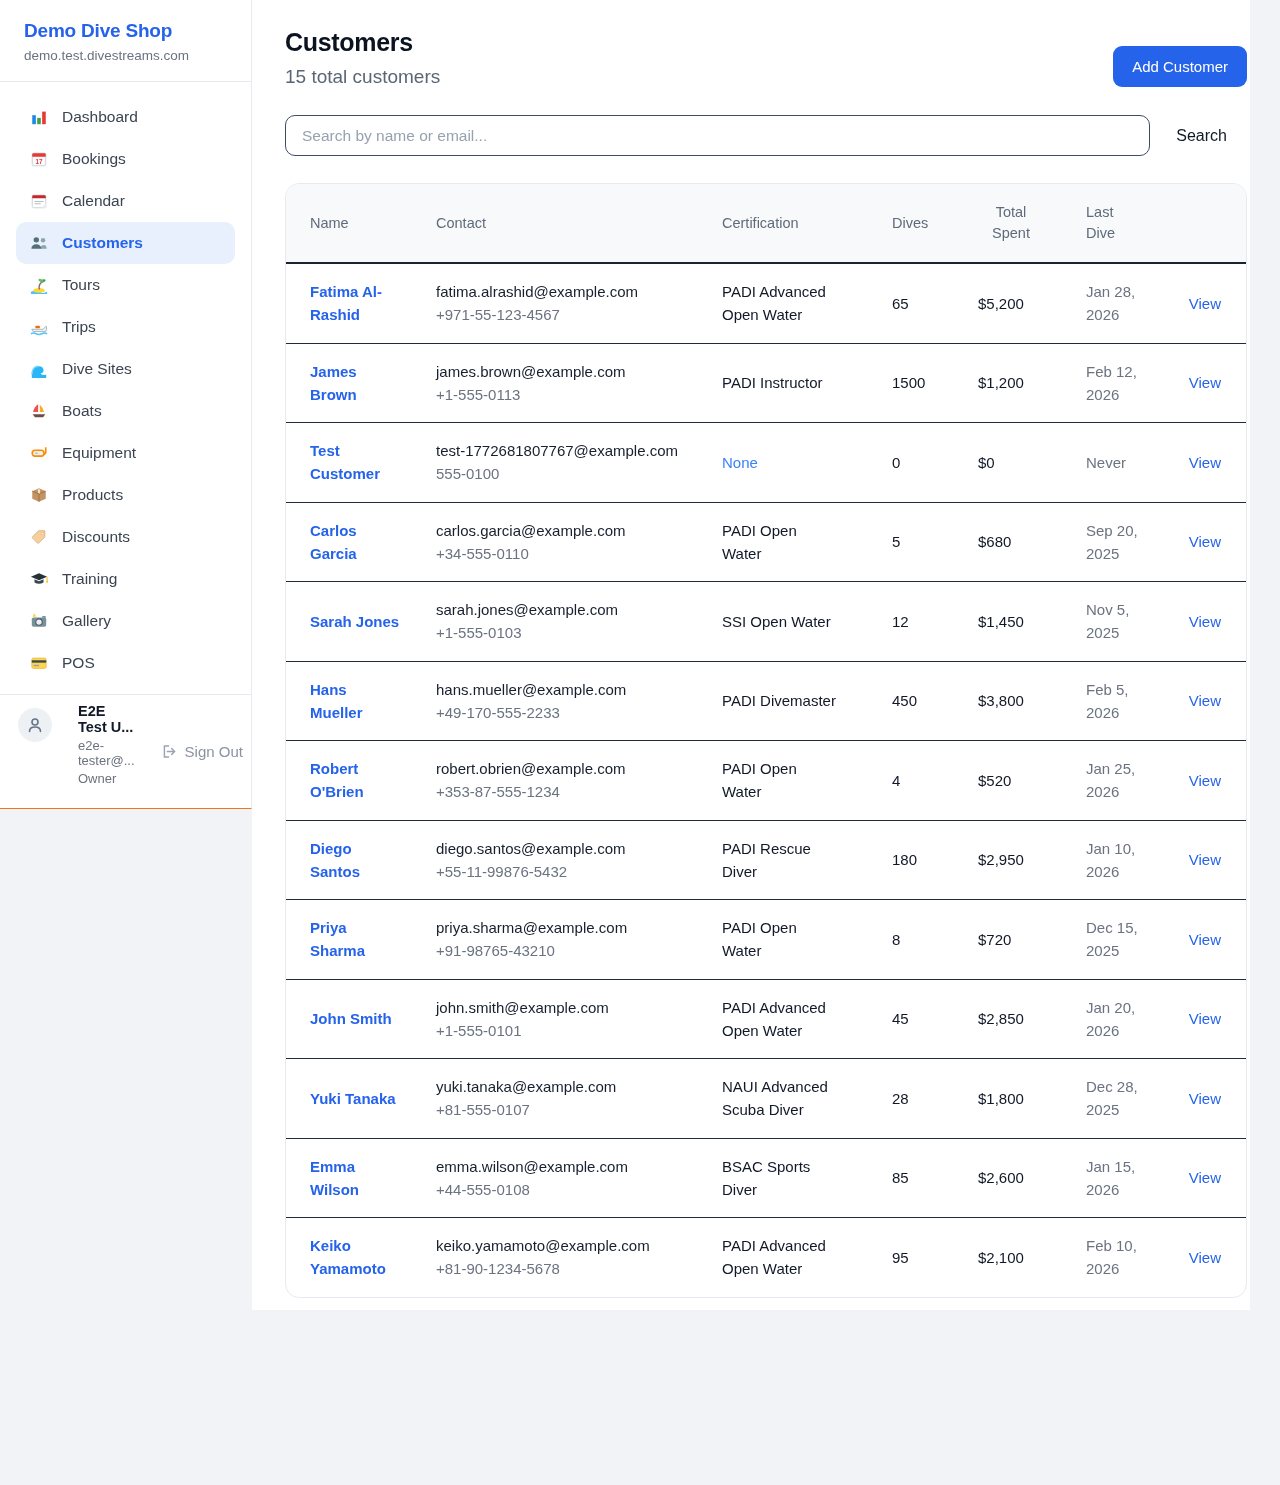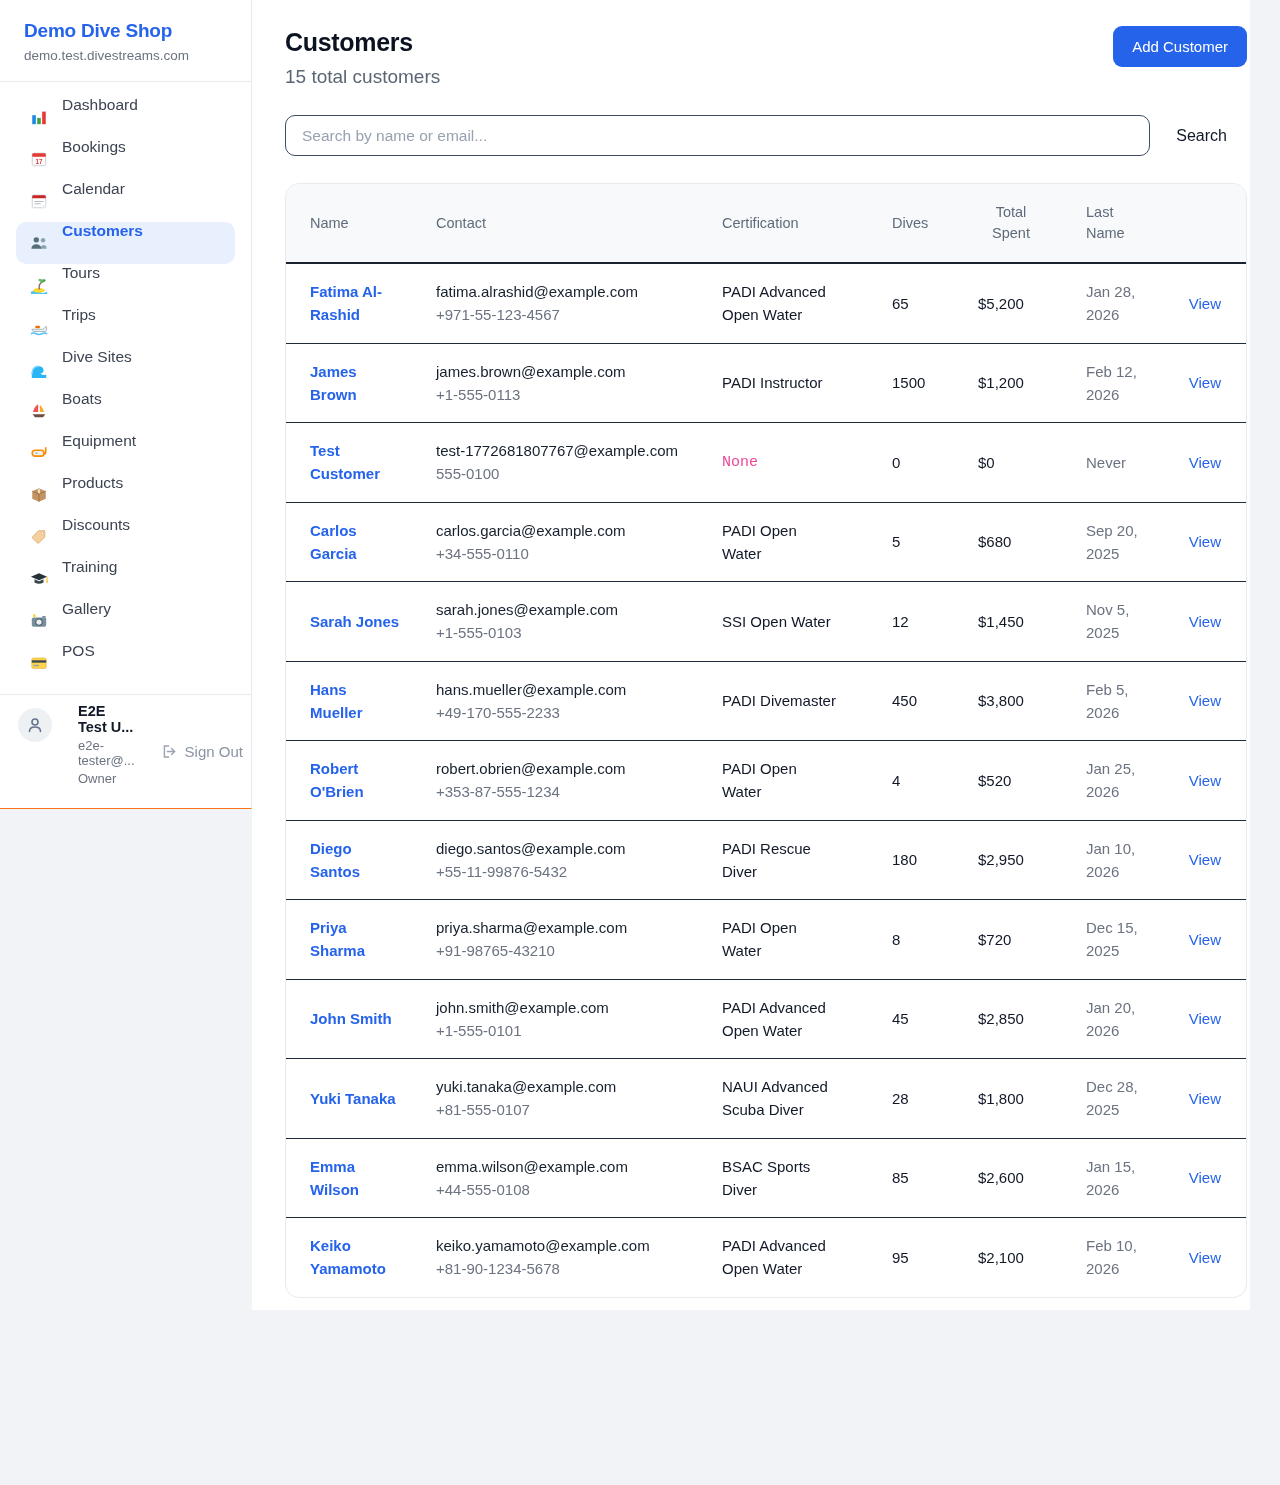--- a/index.html
+++ b/index.html
@@ -11,21 +11,21 @@
   
   aside{
     width:252px; box-sizing:border-box; background:#fff; flex:none;
     border-right:1px solid #e7eaee; border-bottom:1px solid #f97316;
   }
   .brand{padding:20px 24px 18px; border-bottom:1px solid #e7eaee;}
   .brand-name{color:#2563eb; font-size:19px; font-weight:700; letter-spacing:-.2px;}
   .brand-domain{color:#6b7280; font-size:13.5px; margin-top:6px;}
   nav{padding:14px 16px 10px;}
   .nav-item{
-    display:flex; gap:13px; height:42px; padding:0 13px;
+    display:flex; align-items:center; gap:13px; height:42px; padding:0 13px;
     border-radius:10px; font-size:15.5px; color:#3c4452; cursor:pointer;
   }
   .nav-item.active{background:#e8f0fe; color:#2563eb; font-weight:600;}
   .nav-icon{width:20px; display:flex; justify-content:center; align-items:center;}
   .sb-footer{border-top:1px solid #e7eaee; padding:8px 18px 22px; display:flex; gap:26px;}
   .avatar{
     width:34px; height:34px; border-radius:50%; background:#eef1f4; flex:none;
     display:flex; align-items:center; justify-content:center; margin-top:5px;
   }
   .user-name{font-weight:700; font-size:14.5px; color:#111827;}
@@ -34,21 +34,21 @@
     margin-left:auto; display:flex; gap:7px; align-items:center; flex:none;
     color:#8a94a3; font-size:15px; margin-top:14px; cursor:pointer; white-space:nowrap;
   }
   
   main{flex:1; background:#fff; margin-right:30px; padding:26px 3px 12px 33px; box-sizing:border-box;}
   .page-head{display:flex; justify-content:space-between; align-items:flex-start;}
   h1{font-size:25px; font-weight:700; margin:2px 0 0; color:#0b1220; letter-spacing:-.3px;}
   .subtitle{color:#5b6675; font-size:19px; margin-top:9px;}
   .btn-primary{
     background:#2563eb; color:#fff; border:none; border-radius:9px;
-    padding:12px 19px; font-size:15px; font-weight:500; cursor:pointer; margin-top:0;
+    padding:12px 19px; font-size:15px; font-weight:500; cursor:pointer; margin-top:20px;
     font-family:inherit;
   }
   .search-row{display:flex; align-items:center; margin-top:27px;}
   .search-input{
     flex:1; height:41px; box-sizing:border-box; border:1px solid #3e4c66; border-radius:10px;
     padding:0 16px; font-size:15.5px; font-family:inherit; color:#4c1d95; background:#fff;
   }
   .search-input::placeholder{color:#98a1b0;}
   .search-btn{
     background:none; border:none; font-family:inherit; font-size:16px; color:#101828;
@@ -68,21 +68,21 @@
   tbody td{
     padding:16px 24px 16px 0; border-bottom:1px solid #222b3a; font-size:15px;
     vertical-align:middle; line-height:1.55; word-wrap:break-word;
   }
   tbody tr:last-child td{border-bottom:none;}
   th.h-spent{padding-right:42px;text-align:center;}
   th.h-last{padding-right:38px;}
   td.c-name{padding-right:36px;}
   td.c-contact{padding-right:40px;}
   td.c-cert{padding-right:52px; color:#111827;}
-  td.c-cert.muted{color:#ec4899;font-family:Liberation Mono, monospace;}
+  td.c-cert.muted{color:#3b82f6;}
   td.c-dives, td.c-spent{color:#111827;}
   td.c-last{color:#6b7280; padding-right:34px;}
   td.c-view{text-align:right; padding-right:25px;}
   .c-name a{color:#2563eb; font-weight:600; text-decoration:none; cursor:pointer;}
   .email{color:#16202e;}
   .phone{color:#6b7280;}
   .c-view a{color:#2563eb; text-decoration:none; font-weight:500; cursor:pointer;}
 </style>
 </head>
 <body>
@@ -299,21 +299,21 @@
           <col style="width:94px">
           <col style="width:66px">
       </colgroup>
       <thead>
         <tr>
           <th>Name</th>
           <th>Contact</th>
           <th>Certification</th>
           <th>Dives</th>
           <th class="h-spent">Total Spent</th>
-          <th class="h-last">Last Name</th>
+          <th class="h-last">Last Dive</th>
           <th></th>
         </tr>
       </thead>
       <tbody>
   <tr>
     <td class="c-name"><a>Fatima Al-Rashid</a></td>
     <td class="c-contact">
       <div class="email">fatima.alrashid@example.com</div>
       <div class="phone">+971-55-123-4567</div>
     </td>

